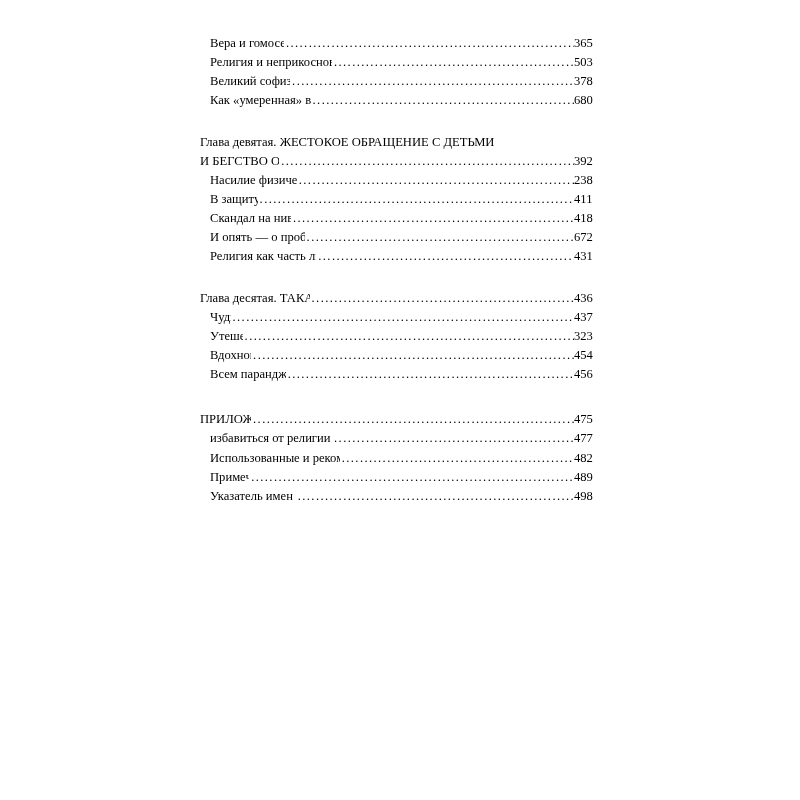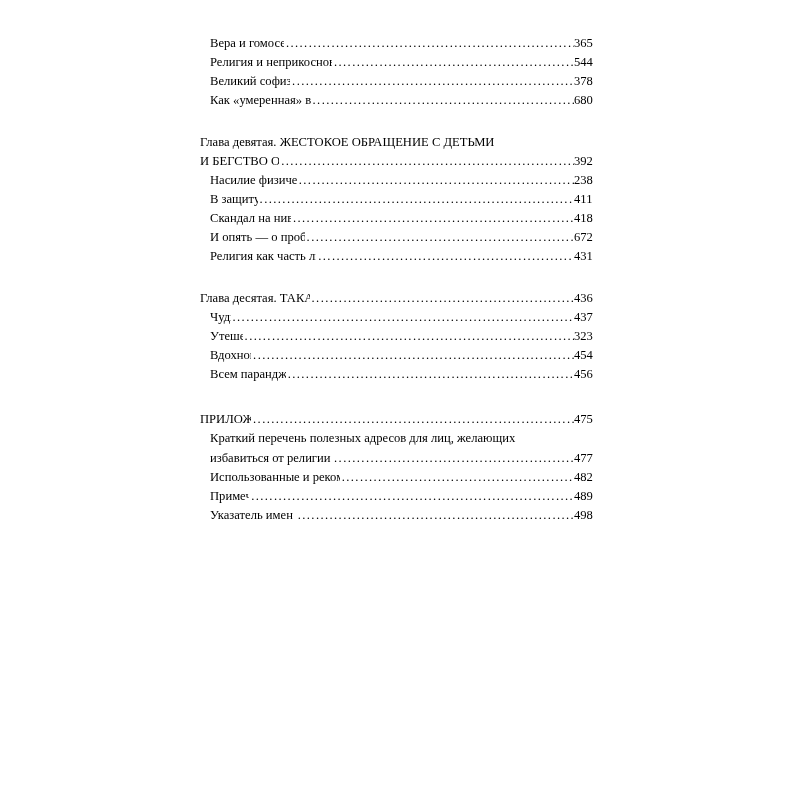--- a/index.html
+++ b/index.html
@@ -90,21 +90,21 @@
   <div class="toc" id="toc-root">
       <div class="group">
         <div class="entry lvl-2">
           <span class="title">Вера и гомосексуальность</span>
           <span class="leader">........................................................................................................................</span>
           <span class="page-num">365</span>
         </div>
         <div class="entry lvl-2">
           <span class="title">Религия и неприкосновенность человеческой жизни</span>
           <span class="leader">........................................................................................................................</span>
-          <span class="page-num">544</span>
+          <span class="page-num">503</span>
         </div>
         <div class="entry lvl-2">
           <span class="title">Великий софизм о Бетховене</span>
           <span class="leader">........................................................................................................................</span>
           <span class="page-num">378</span>
         </div>
         <div class="entry lvl-2">
           <span class="title">Как «умеренная» вера питает фанатизм</span>
           <span class="leader">........................................................................................................................</span>
           <span class="page-num">680</span>
@@ -173,21 +173,20 @@
         </div>
       </div>
       <div class="appendix-gap"></div>
       <div class="group">
         <div class="entry lvl-1">
           <span class="title">ПРИЛОЖЕНИЕ</span>
           <span class="leader">........................................................................................................................</span>
           <span class="page-num">475</span>
         </div>
         <div class="entry lvl-2 multiline">
-          <span class="line1">Краткий перечень полезных адресов для лиц, желающих</span>
           <div class="line2">
             <span class="title">избавиться от религии и нуждающихся в поддержке</span>
             <span class="leader">........................................................................................................................</span>
             <span class="page-num">477</span>
           </div>
         </div>
         <div class="entry lvl-2">
           <span class="title">Использованные и рекомендованные в книге публикации</span>
           <span class="leader">........................................................................................................................</span>
           <span class="page-num">482</span>

